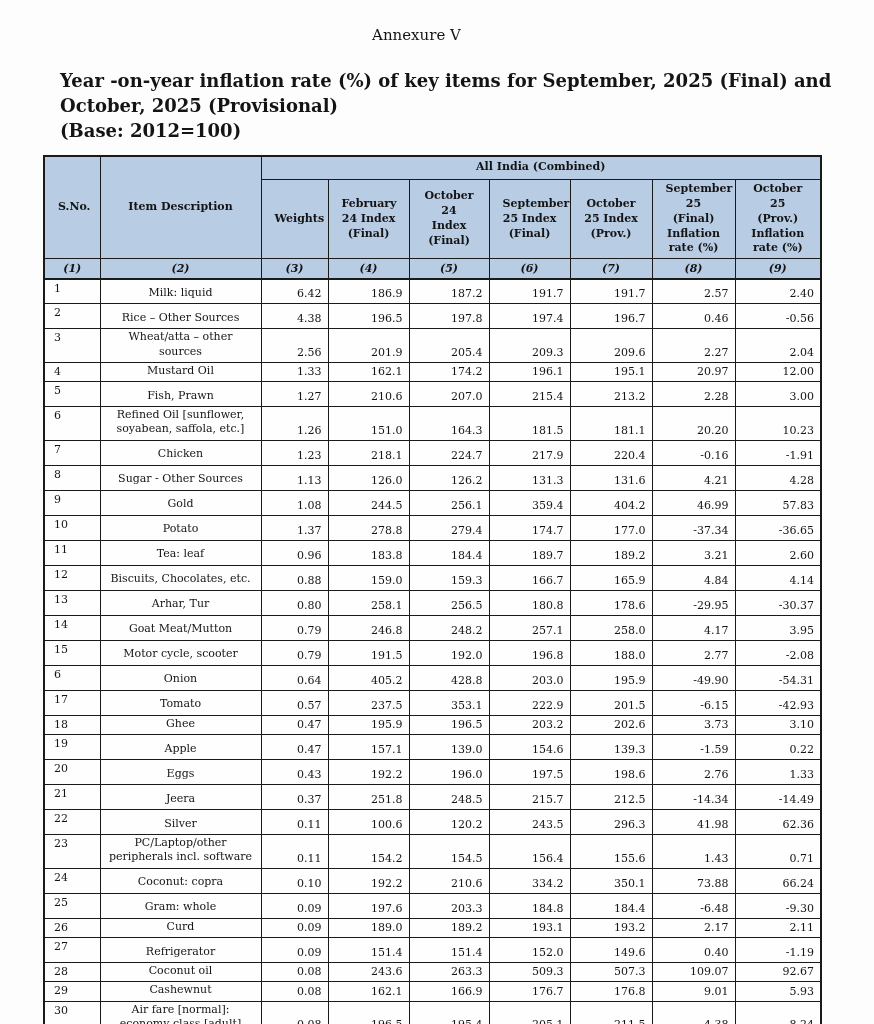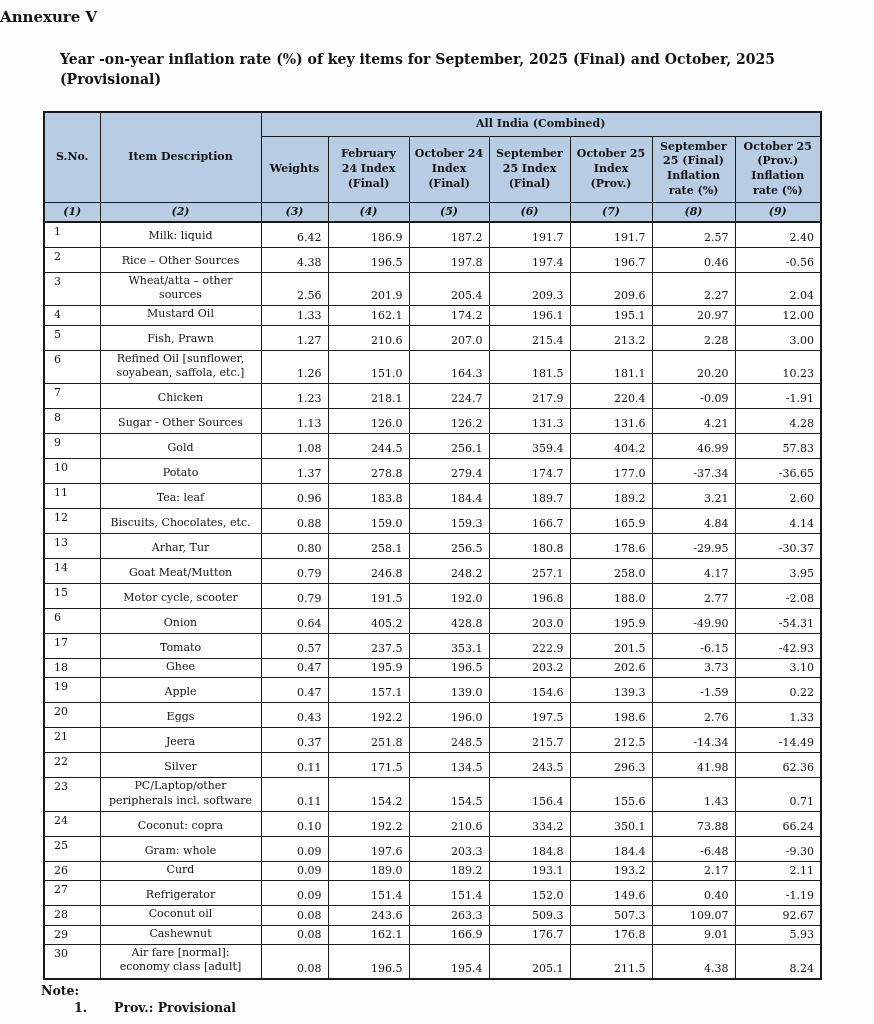--- a/index.html
+++ b/index.html
@@ -7,29 +7,29 @@
   body {
     width: 874px; height: 1024px;
     font-family: "DejaVu Serif", "Liberation Serif", serif;
     color: #141414;
     position: relative;
     overflow: hidden;
   }
   .page { width: 874px; height: 1024px; background: #fdfdfd; }
 
   .annexure {
-    text-align: left;
-    padding: 8px 41px 0 0;
+    text-align: center;
+    padding: 26px 41px 0 0;
+    font-weight: normal;
+    font-size: 15px;
+  }
+  .title-block {
+    margin: 24px 38px 11px 60px;
     font-weight: bold;
-    font-size: 15px;
-  }
-  .title-block {
-    margin: 24px 38px 22px 60px;
-    font-weight: bold;
-    font-size: 14px;
+    font-size: 18px;
     line-height: 1.4;
   }
 
   table.infl {
     border-collapse: collapse;
     margin-left: 43px;
     width: 777px;
     table-layout: fixed;
     border: 2px solid #1a1a1a;
   }
@@ -37,21 +37,21 @@
     border: 1px solid #1a1a1a;
     font-size: 11px;
     overflow: hidden;
   }
   
   thead th {
     background: var(--header-bg, #b8cce4);
     font-weight: bold;
     text-align: center;
     vertical-align: middle;
-    padding: 2px 3px;
+    padding: 2px 13px;
     font-size: 11.5px;
     line-height: 1.35;
   }
   tr.group-row { height: 24px; }
   tr.label-row { height: 66px; }
   tr.colnum-row { height: 20px; }
   tr.colnum-row td {
     background: var(--header-bg, #b8cce4);
     font-weight: bold;
     font-style: italic;
@@ -73,20 +73,21 @@
 </style>
 </head>
 <body>
 
 <div class="page">
 
   <div class="annexure">Annexure V</div>
 
   <div class="title-block">
     <div>Year -on-year inflation rate (%) of key items for September, 2025 (Final) and October, 2025 (Provisional)</div>
+    <div>(Base: 2012=100)</div>
   </div>
 
   <table class="infl">
     <colgroup>
       <col style="width:56px">
         <col style="width:161px">
         <col style="width:67px">
       <col style="width:81px">
         <col style="width:80px">
         <col style="width:81px">
@@ -189,21 +190,21 @@
     <td class="num">10.23</td>
   </tr>
         <tr>
     <td class="sno">7</td>
     <td class="item">Chicken</td>
     <td class="num">1.23</td>
     <td class="num">218.1</td>
     <td class="num">224.7</td>
     <td class="num">217.9</td>
     <td class="num">220.4</td>
-    <td class="num">-0.09</td>
+    <td class="num">-0.16</td>
     <td class="num">-1.91</td>
   </tr>
         <tr>
     <td class="sno">8</td>
     <td class="item">Sugar - Other Sources</td>
     <td class="num">1.13</td>
     <td class="num">126.0</td>
     <td class="num">126.2</td>
     <td class="num">131.3</td>
     <td class="num">131.6</td>
@@ -350,22 +351,22 @@
     <td class="num">248.5</td>
     <td class="num">215.7</td>
     <td class="num">212.5</td>
     <td class="num">-14.34</td>
     <td class="num">-14.49</td>
   </tr>
         <tr>
     <td class="sno">22</td>
     <td class="item">Silver</td>
     <td class="num">0.11</td>
-    <td class="num">171.5</td>
-    <td class="num">134.5</td>
+    <td class="num">100.6</td>
+    <td class="num">120.2</td>
     <td class="num">243.5</td>
     <td class="num">296.3</td>
     <td class="num">41.98</td>
     <td class="num">62.36</td>
   </tr>
         <tr>
     <td class="sno">23</td>
     <td class="item">PC/Laptop/other peripherals incl. software</td>
     <td class="num">0.11</td>
     <td class="num">154.2</td>

